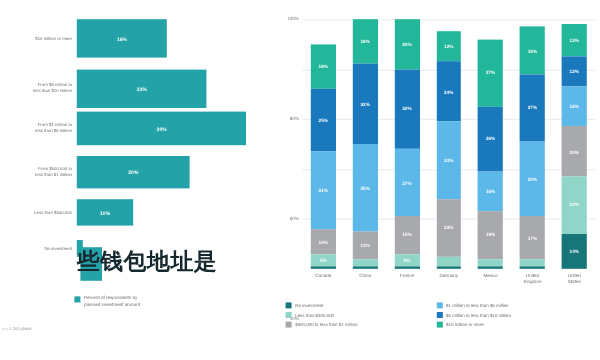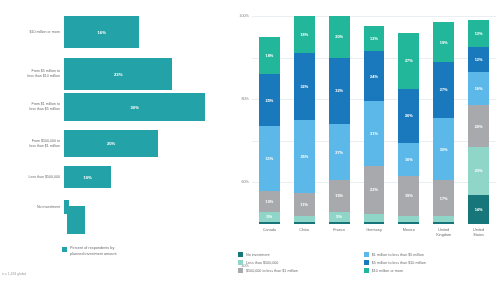--- a/index.html
+++ b/index.html
@@ -164,20 +164,21 @@
           <div class="hbar-label">No investment</div>
           <div class="hbar-track">
             <div class="hbar-fill" style="width: 4.71429px; background: rgb(35, 163, 168);"></div>
           </div>
         </div>
       </div>
 
     <div id="left-xaxis-note"></div>
 
     <div id="overlay-shape"></div>
+    <div id="overlay-headline">些钱包地址是</div>
 
     <div id="left-legend">
       <div class="swatch" style="background: rgb(35, 163, 168);"></div>
       <div class="txt">Percent of respondents by<br>planned investment amount</div>
     </div>
 
     <div id="left-source">n = 1,263 global</div>
   </div>
 
   <div id="right-panel">

